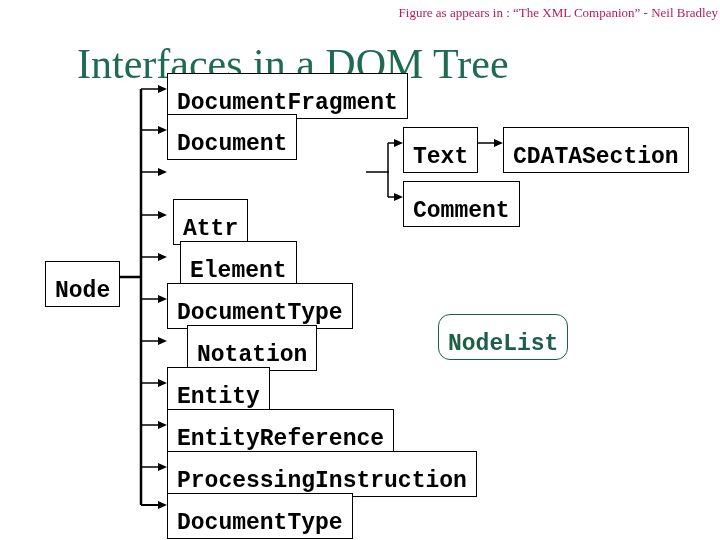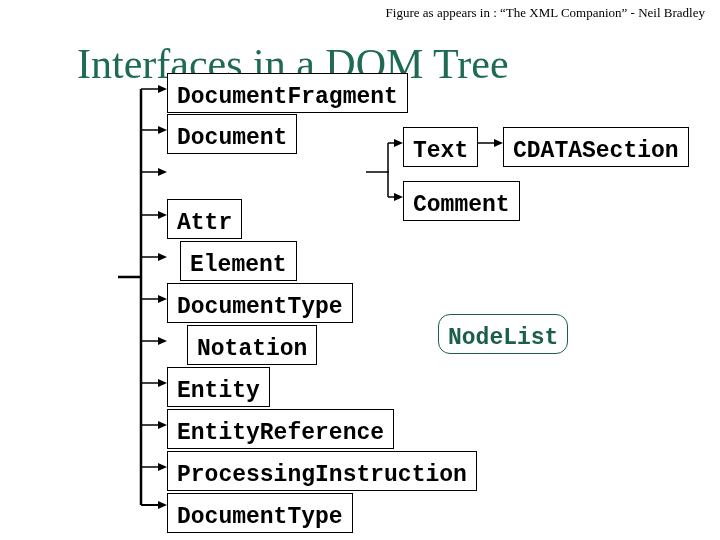--- a/index.html
+++ b/index.html
@@ -7,41 +7,41 @@
     position: relative;
     width: 720px;
     height: 540px;
     background: #ffffff;
     overflow: hidden;
     font-family: "Liberation Sans", sans-serif;
   }
   #caption {
     position: absolute;
     top: 5px;
-    right: 15px;
+    right: 2px;
     font: 13px "Liberation Serif", serif;
-    color: #000000;
+    color: #be185d;
     white-space: nowrap;
     margin-left: 34px;
   }
   #title {
     position: absolute;
     left: 77px;
     top: 18px;
     font: 42px/1.05 "Liberation Serif", serif;
     color: #1f6b50;
     white-space: nowrap;
     margin-top: 24px;
   }
   .box {
     position: absolute;
     box-sizing: border-box;
     border: 1px solid #000000;
     background: #ffffff;
-    padding: 10px 9px 2px 9px;
+    padding: 16px 9px 2px 9px;
     font: bold 23px/26px "Liberation Mono", monospace;
     color: #000000;
     white-space: nowrap;
     width: max-content;
   }
   .box.green {
     border-color: #1a5f46;
     color: #1a5f46;
     border-radius: 12px;
   }
@@ -84,24 +84,25 @@
     <line x1="141" y1="505" x2="158" y2="505" stroke="#000" stroke-width="2" marker-end="url(#arrow)"></line>
 
     <line x1="366" y1="172" x2="389" y2="172" stroke="#000" stroke-width="1.5"></line>
     <line x1="388" y1="143" x2="388" y2="197" stroke="#000" stroke-width="1.5"></line>
     <line x1="388" y1="143" x2="394" y2="143" stroke="#000" stroke-width="1.5" marker-end="url(#arrow)"></line>
     <line x1="388" y1="197" x2="394" y2="197" stroke="#000" stroke-width="1.5" marker-end="url(#arrow)"></line>
 
     <line x1="478" y1="143" x2="494" y2="143" stroke="#000" stroke-width="1.5" marker-end="url(#arrow)"></line>
   </svg>
 
+  <div class="box" style="left:45px; top:261px;">Node</div>
 
   <div class="box" style="left:167px; top:73px;">DocumentFragment</div>
   <div class="box" style="left:167px; top:114px;">Document</div>
-  <div class="box" style="left:167px; top:199px;">Attr</div>
+  <div class="box" style="left:173px; top:199px;">Attr</div>
   <div class="box" style="left:167px; top:241px;margin-left:13px;">Element</div>
   <div class="box" style="left:167px; top:283px;">DocumentType</div>
   <div class="box" style="left:167px; top:325px;margin-left:20px;">Notation</div>
   <div class="box" style="left:167px; top:367px;">Entity</div>
   <div class="box" style="left:167px; top:409px;">EntityReference</div>
   <div class="box" style="left:167px; top:451px;">ProcessingInstruction</div>
   <div class="box" style="left:167px; top:493px;">DocumentType</div>
 
   <div class="box" style="left:403px; top:127px;">Text</div>
   <div class="box" style="left:403px; top:181px;text-align:right;">Comment</div>

